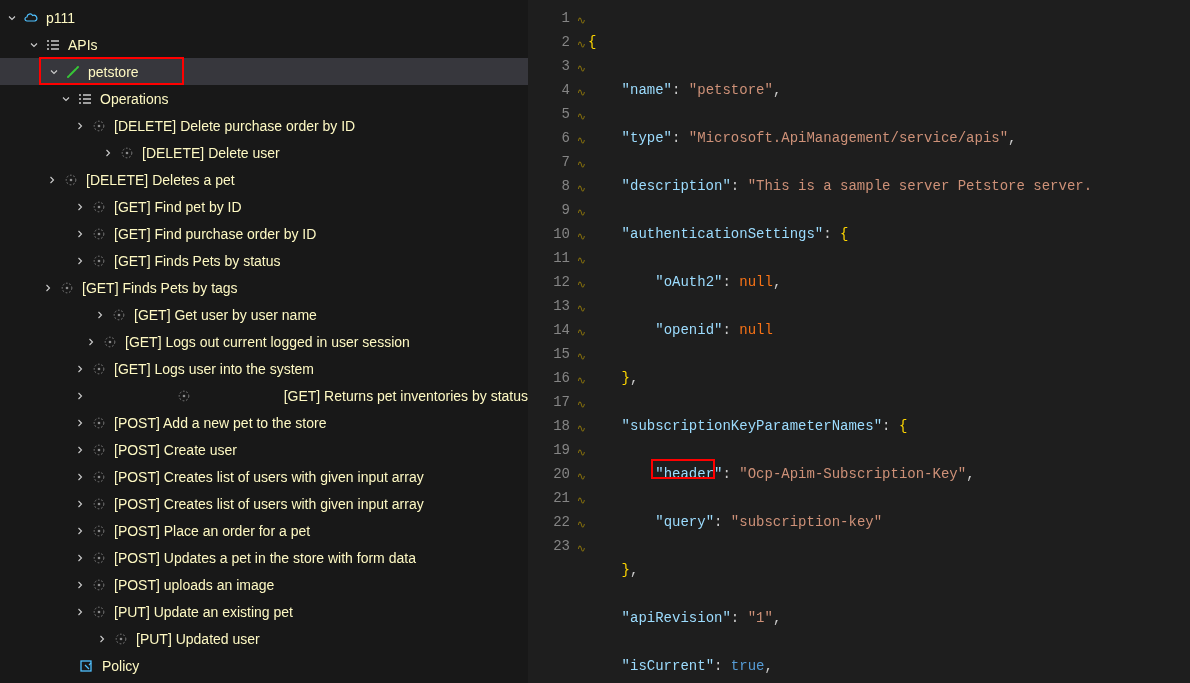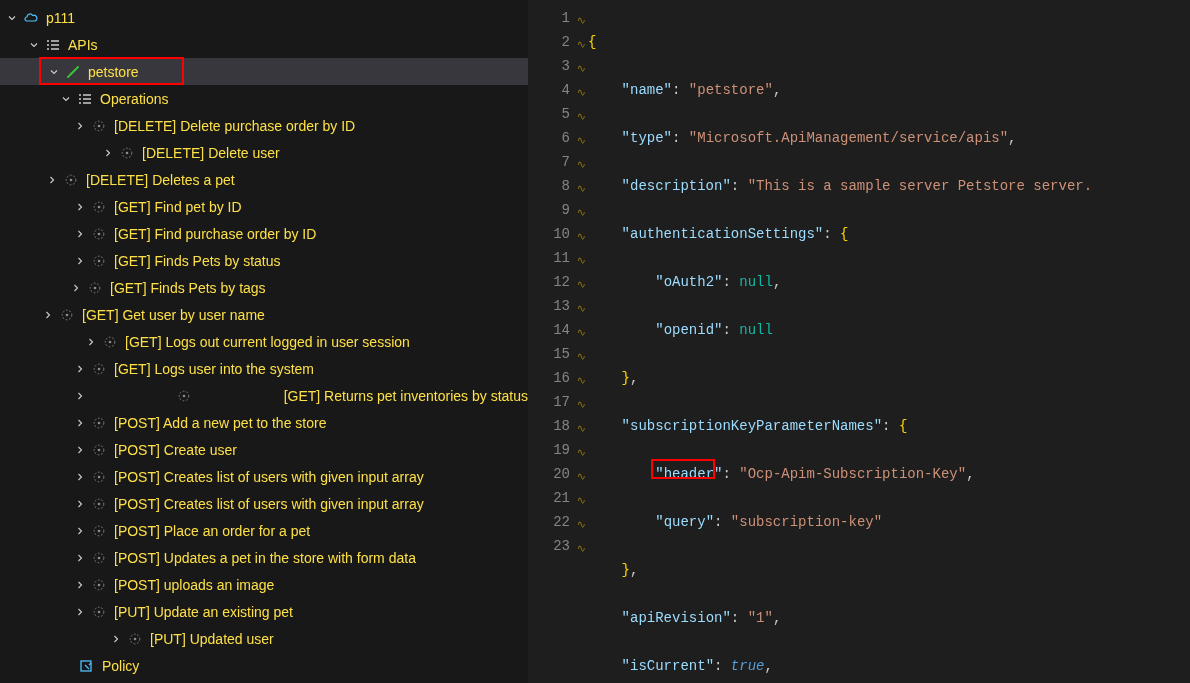--- a/index.html
+++ b/index.html
@@ -23,21 +23,21 @@
       flex: 1;
       background: #1e1e1e;
       height: 100%;
       display: flex;
     }
     .tree-item {
       display: flex;
       align-items: center;
       height: 27px;
       cursor: pointer;
-      color: #fde047;
+      color: #fef9c3;
       font-size: 14px;
     }
     .tree-item.selected { background: #37373d; }
     .chevron {
       width: 16px;
       height: 16px;
       display: flex;
       align-items: center;
       justify-content: center;
       margin-right: 2px;
@@ -90,22 +90,22 @@
       line-height: 24px;
       white-space: pre;
       color: #d4d4d4;
       position: relative;
     }
     .code-line { height: 24px; }
     .tok-brace { color: #ffd700; }
     .tok-key { color: #9cdcfe; }
     .tok-str { color: #ce9178; }
     .tok-punc { color: #cccccc; }
-    .tok-null { color: #14b8a6; }
-    .tok-bool { color: #569cd6; font-style: italic; }
+    .tok-null { color: #f97316; }
+    .tok-bool { color: #569cd6; }
     .op-icon svg { opacity: 0.8; }
   </style>
 </head>
 <body>
 
 <div class="sidebar">
 
   <div class="tree-item" style="padding-left:4px;">
     <span class="chevron">
       <svg width="12" height="12" viewBox="0 0 16 16">
@@ -243,35 +243,35 @@
           </svg>
         </span>
         <span class="icon-slot op-icon">
           <svg width="14" height="14" viewBox="0 0 16 16">
             <circle cx="8" cy="8" r="5.5" fill="none" stroke="#aaa" stroke-width="1" stroke-dasharray="2 2"></circle>
             <circle cx="8" cy="8" r="1.5" fill="#aaa"></circle>
           </svg>
         </span>
         <span>[GET] Finds Pets by status</span>
       </div>
-      <div class="tree-item" style="padding-left: 68px; align-items: center;">
+      <div class="tree-item" style="padding-left: 40px; align-items: center;">
         <span class="chevron">
           <svg width="12" height="12" viewBox="0 0 16 16">
             <path d="M6 4 l4 4 l-4 4" stroke="#ccc" stroke-width="1.5" fill="none"></path>
           </svg>
         </span>
         <span class="icon-slot op-icon">
           <svg width="14" height="14" viewBox="0 0 16 16">
             <circle cx="8" cy="8" r="5.5" fill="none" stroke="#aaa" stroke-width="1" stroke-dasharray="2 2"></circle>
             <circle cx="8" cy="8" r="1.5" fill="#aaa"></circle>
           </svg>
         </span>
         <span>[GET] Finds Pets by tags</span>
       </div>
-      <div class="tree-item" style="padding-left: 40px;">
+      <div class="tree-item" style="padding-left: 92px;">
         <span class="chevron">
           <svg width="12" height="12" viewBox="0 0 16 16">
             <path d="M6 4 l4 4 l-4 4" stroke="#ccc" stroke-width="1.5" fill="none"></path>
           </svg>
         </span>
         <span class="icon-slot op-icon">
           <svg width="14" height="14" viewBox="0 0 16 16">
             <circle cx="8" cy="8" r="5.5" fill="none" stroke="#aaa" stroke-width="1" stroke-dasharray="2 2"></circle>
             <circle cx="8" cy="8" r="1.5" fill="#aaa"></circle>
           </svg>
@@ -425,21 +425,21 @@
           </svg>
         </span>
         <span class="icon-slot op-icon">
           <svg width="14" height="14" viewBox="0 0 16 16">
             <circle cx="8" cy="8" r="5.5" fill="none" stroke="#aaa" stroke-width="1" stroke-dasharray="2 2"></circle>
             <circle cx="8" cy="8" r="1.5" fill="#aaa"></circle>
           </svg>
         </span>
         <span>[PUT] Update an existing pet</span>
       </div>
-      <div class="tree-item" style="padding-left: 108px;">
+      <div class="tree-item" style="padding-left: 60px; margin-left: 34px;">
         <span class="chevron">
           <svg width="12" height="12" viewBox="0 0 16 16">
             <path d="M6 4 l4 4 l-4 4" stroke="#ccc" stroke-width="1.5" fill="none"></path>
           </svg>
         </span>
         <span class="icon-slot op-icon">
           <svg width="14" height="14" viewBox="0 0 16 16">
             <circle cx="8" cy="8" r="5.5" fill="none" stroke="#aaa" stroke-width="1" stroke-dasharray="2 2"></circle>
             <circle cx="8" cy="8" r="1.5" fill="#aaa"></circle>
           </svg>

